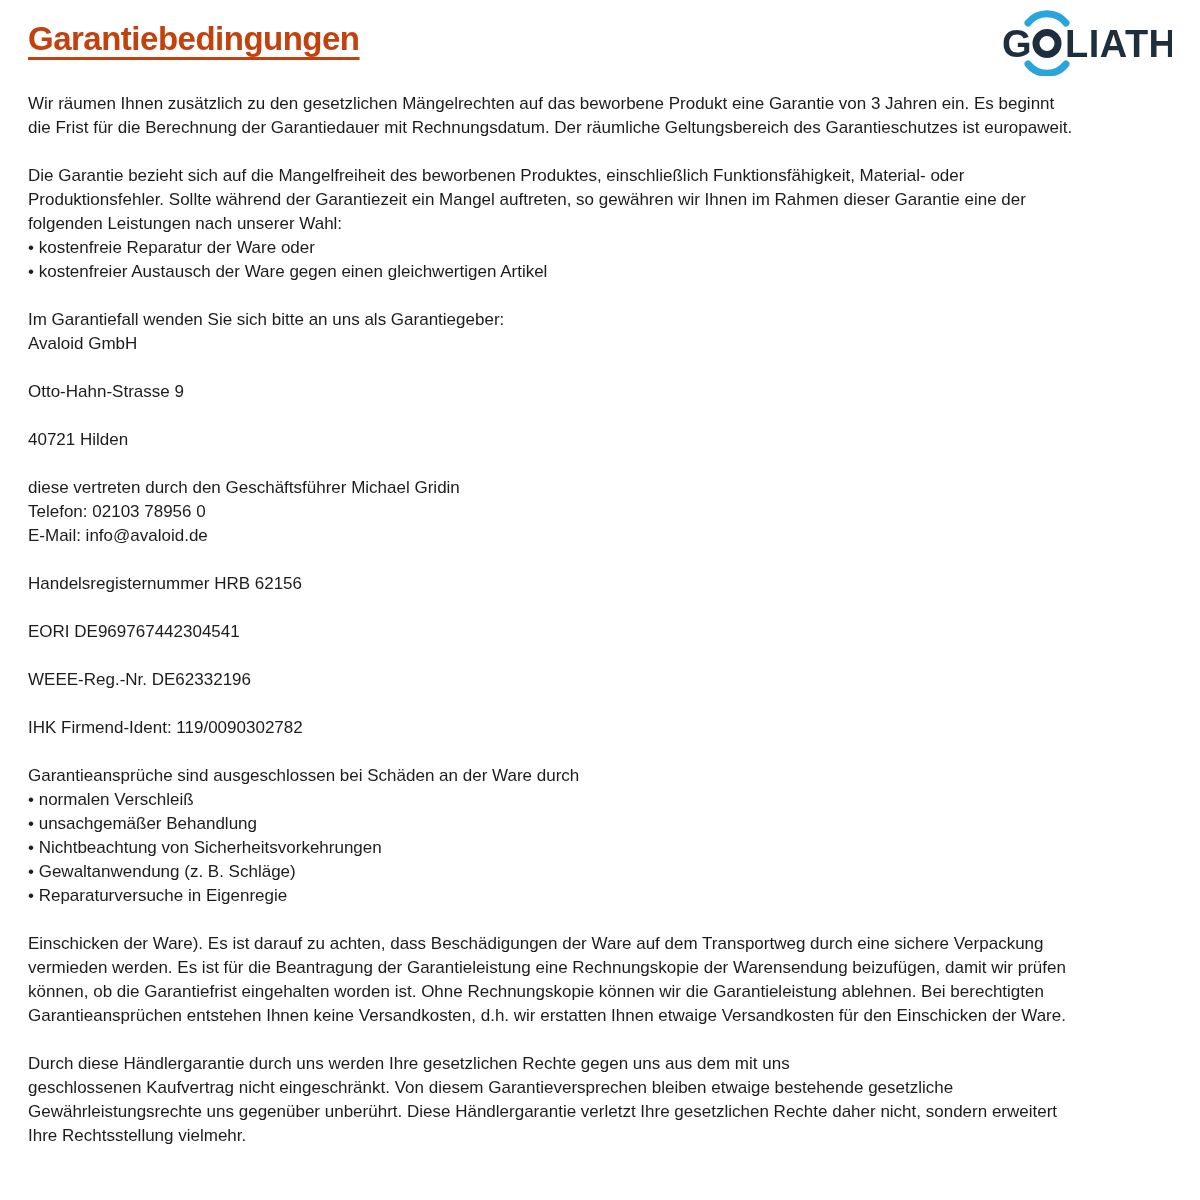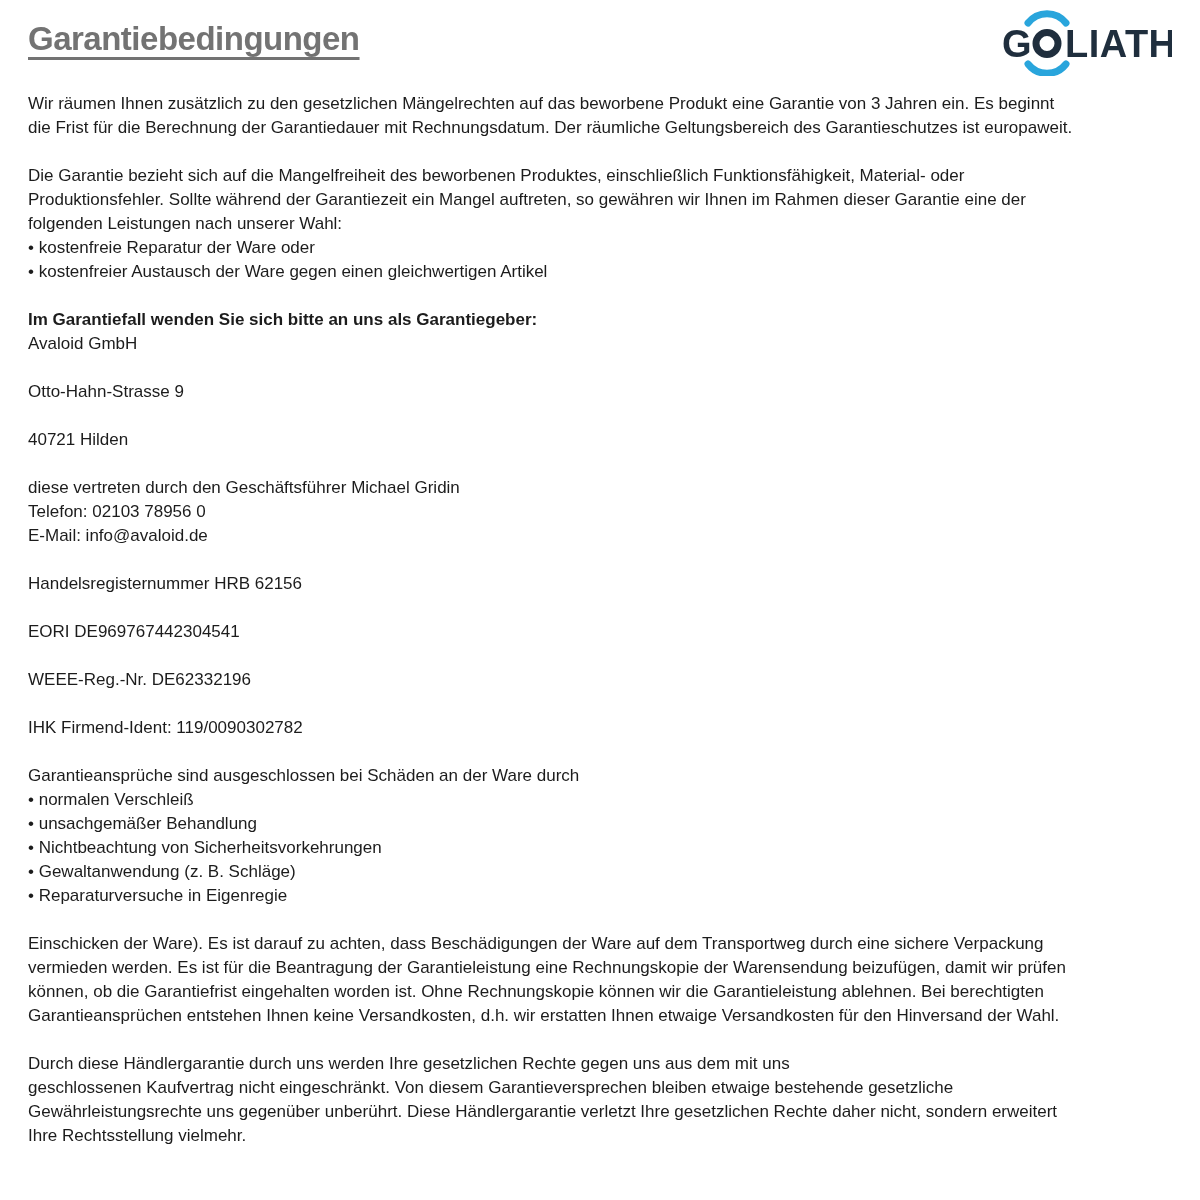--- a/index.html
+++ b/index.html
@@ -17,21 +17,21 @@
   .header {
     position: relative;
     height: 48px;
     margin-bottom: 24px;
   }
   .doc-title {
     margin: 0;
     font-size: 33px;
     font-weight: bold;
     letter-spacing: -0.5px;
-    color: #737373;
+    color: #c2410c;
     display: inline-block;
     text-decoration: underline;
     text-decoration-thickness: 2.5px;
     text-underline-offset: 7px;
   }
   .logo {
     position: absolute;
     top: -10px;
     right: 0;
     width: 170px;
@@ -44,21 +44,21 @@
     letter-spacing: 0.5px;
   }
   .doc-body { font-size: 17px; }
   .para { margin: 0 0 24px 0; }
   .para:last-child { margin-bottom: 0; }
   .line {
     height: 24px;
     line-height: 24px;
     white-space: nowrap;
   }
-  .line.bold { font-weight: bold; }
+  .line.bold { font-weight: normal; }
 </style>
 </head>
 <body>
 
 <div class="page">
 
   <div class="header">
     <h1 class="doc-title">Garantiebedingungen</h1>
 
     <svg class="logo" viewBox="0 0 170 66" xmlns="http://www.w3.org/2000/svg">
@@ -119,21 +119,21 @@
         <div class="line">• normalen Verschleiß</div>
         <div class="line">• unsachgemäßer Behandlung</div>
         <div class="line">• Nichtbeachtung von Sicherheitsvorkehrungen</div>
         <div class="line">• Gewaltanwendung (z. B. Schläge)</div>
         <div class="line">• Reparaturversuche in Eigenregie</div>
       </div>
       <div class="para">
         <div class="line">Einschicken der Ware). Es ist darauf zu achten, dass Beschädigungen der Ware auf dem Transportweg durch eine sichere Verpackung</div>
         <div class="line">vermieden werden. Es ist für die Beantragung der Garantieleistung eine Rechnungskopie der Warensendung beizufügen, damit wir prüfen</div>
         <div class="line">können, ob die Garantiefrist eingehalten worden ist. Ohne Rechnungskopie können wir die Garantieleistung ablehnen. Bei berechtigten</div>
-        <div class="line">Garantieansprüchen entstehen Ihnen keine Versandkosten, d.h. wir erstatten Ihnen etwaige Versandkosten für den Hinversand der Wahl.</div>
+        <div class="line">Garantieansprüchen entstehen Ihnen keine Versandkosten, d.h. wir erstatten Ihnen etwaige Versandkosten für den Einschicken der Ware.</div>
       </div>
       <div class="para">
         <div class="line">Durch diese Händlergarantie durch uns werden Ihre gesetzlichen Rechte gegen uns aus dem mit uns</div>
         <div class="line">geschlossenen Kaufvertrag nicht eingeschränkt. Von diesem Garantieversprechen bleiben etwaige bestehende gesetzliche</div>
         <div class="line">Gewährleistungsrechte uns gegenüber unberührt. Diese Händlergarantie verletzt Ihre gesetzlichen Rechte daher nicht, sondern erweitert</div>
         <div class="line">Ihre Rechtsstellung vielmehr.</div>
       </div>
     </div>
 
 </div>

